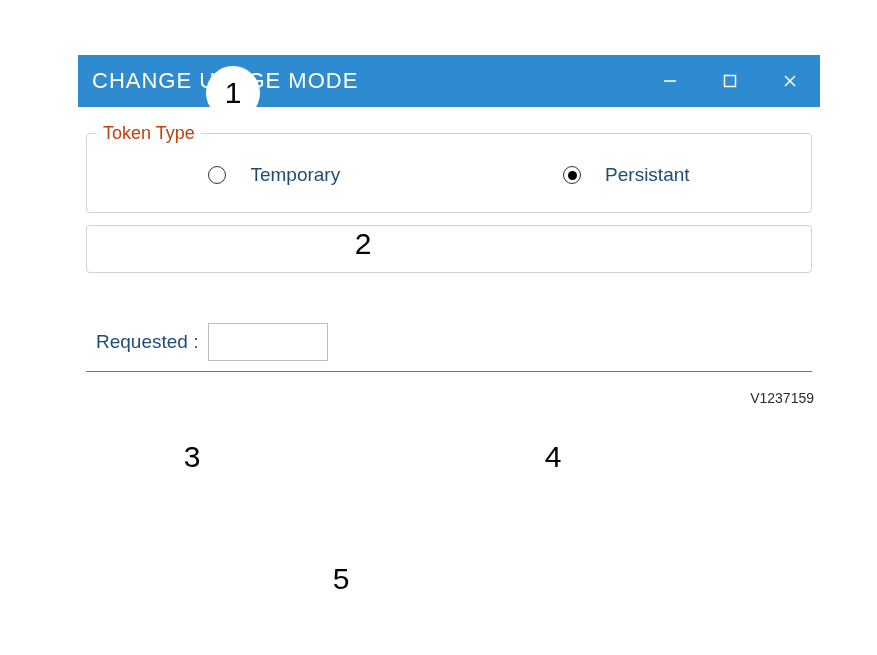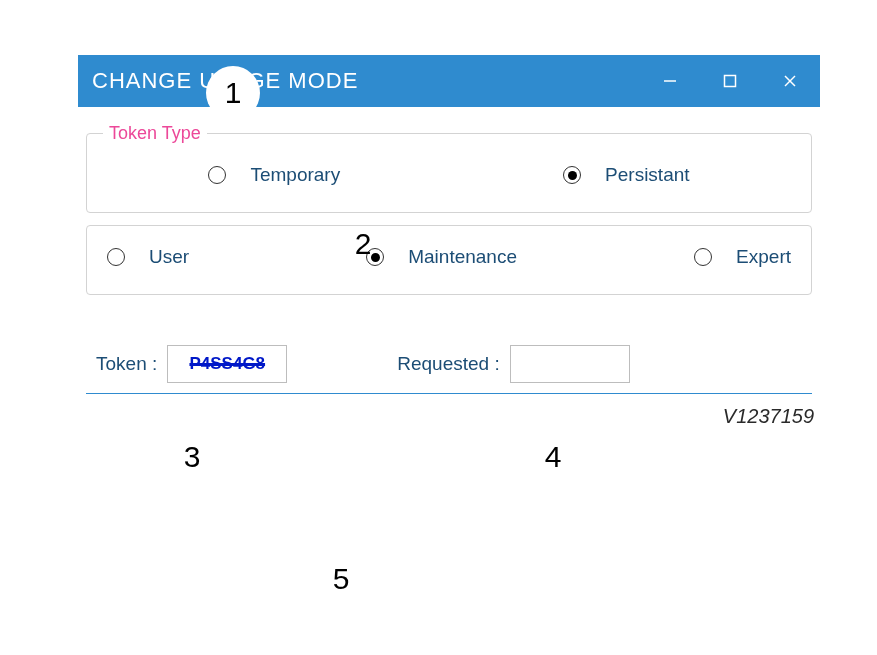--- a/index.html
+++ b/index.html
@@ -48,23 +48,22 @@
     }
     fieldset.group {
       border: 1px solid #d3d3d3;
       border-radius: 4px;
       margin-top: 12px;
       padding: 20px 10px 26px 10px;
       position: relative;
     }
     fieldset.group legend {
       font-size: 18px;
-      color: #ec4899;
+      color: #c2410c;
       padding: 0 6px;
-      margin-left: 6px;
     }
     .radio-row {
       display: flex;
       justify-content: space-around;
       align-items: center;
     }
     .radio-row.three {
       justify-content: space-between;
       padding: 0 10px;
     }
@@ -142,23 +141,22 @@
       cursor: pointer;
     }
     .bottom-line {
       border-top: 1px solid #2f8bcf;
       margin-top: 10px;
     }
     .footer-code {
       position: absolute;
       right: 6px;
       bottom: -34px;
-      font-size: 20px;
+      font-size: 14px;
       color: #2a2a2a;
-      font-style: italic;
     }
 
     
     .callout {
       position: absolute;
       font-size: 30px;
       color: #000;
       font-weight: 400;
       background: #fff;
       border-radius: 50%;
@@ -211,41 +209,23 @@
           <span class="radio-label">Temporary</span>
         </div>
         <div class="radio-item">
           <span class="radio-circle selected"></span>
           <span class="radio-label">Persistant</span>
         </div>
       </div>
     </fieldset>
 
     <fieldset class="group">
-      <div class="radio-row three">
-        <div class="radio-item">
-          <span class="radio-circle"></span>
-          <span class="radio-label">User</span>
-        </div>
-        <div class="radio-item">
-          <span class="radio-circle selected"></span>
-          <span class="radio-label">Maintenance</span>
-        </div>
-        <div class="radio-item">
-          <span class="radio-circle"></span>
-          <span class="radio-label">Expert</span>
-        </div>
-      </div>
     </fieldset>
 
     <div class="inputs-row">
-      <div class="input-pair">
-        <label>Token :</label>
-        <input id="token-input" type="text" value="P4SS4G8" style="">
-      </div>
       <div class="input-pair">
         <label>Requested :</label>
         <input type="password" value="" style="">
       </div>
     </div>
 
 
     <div class="bottom-line"></div>
 
     <div class="footer-code">V1237159</div>

